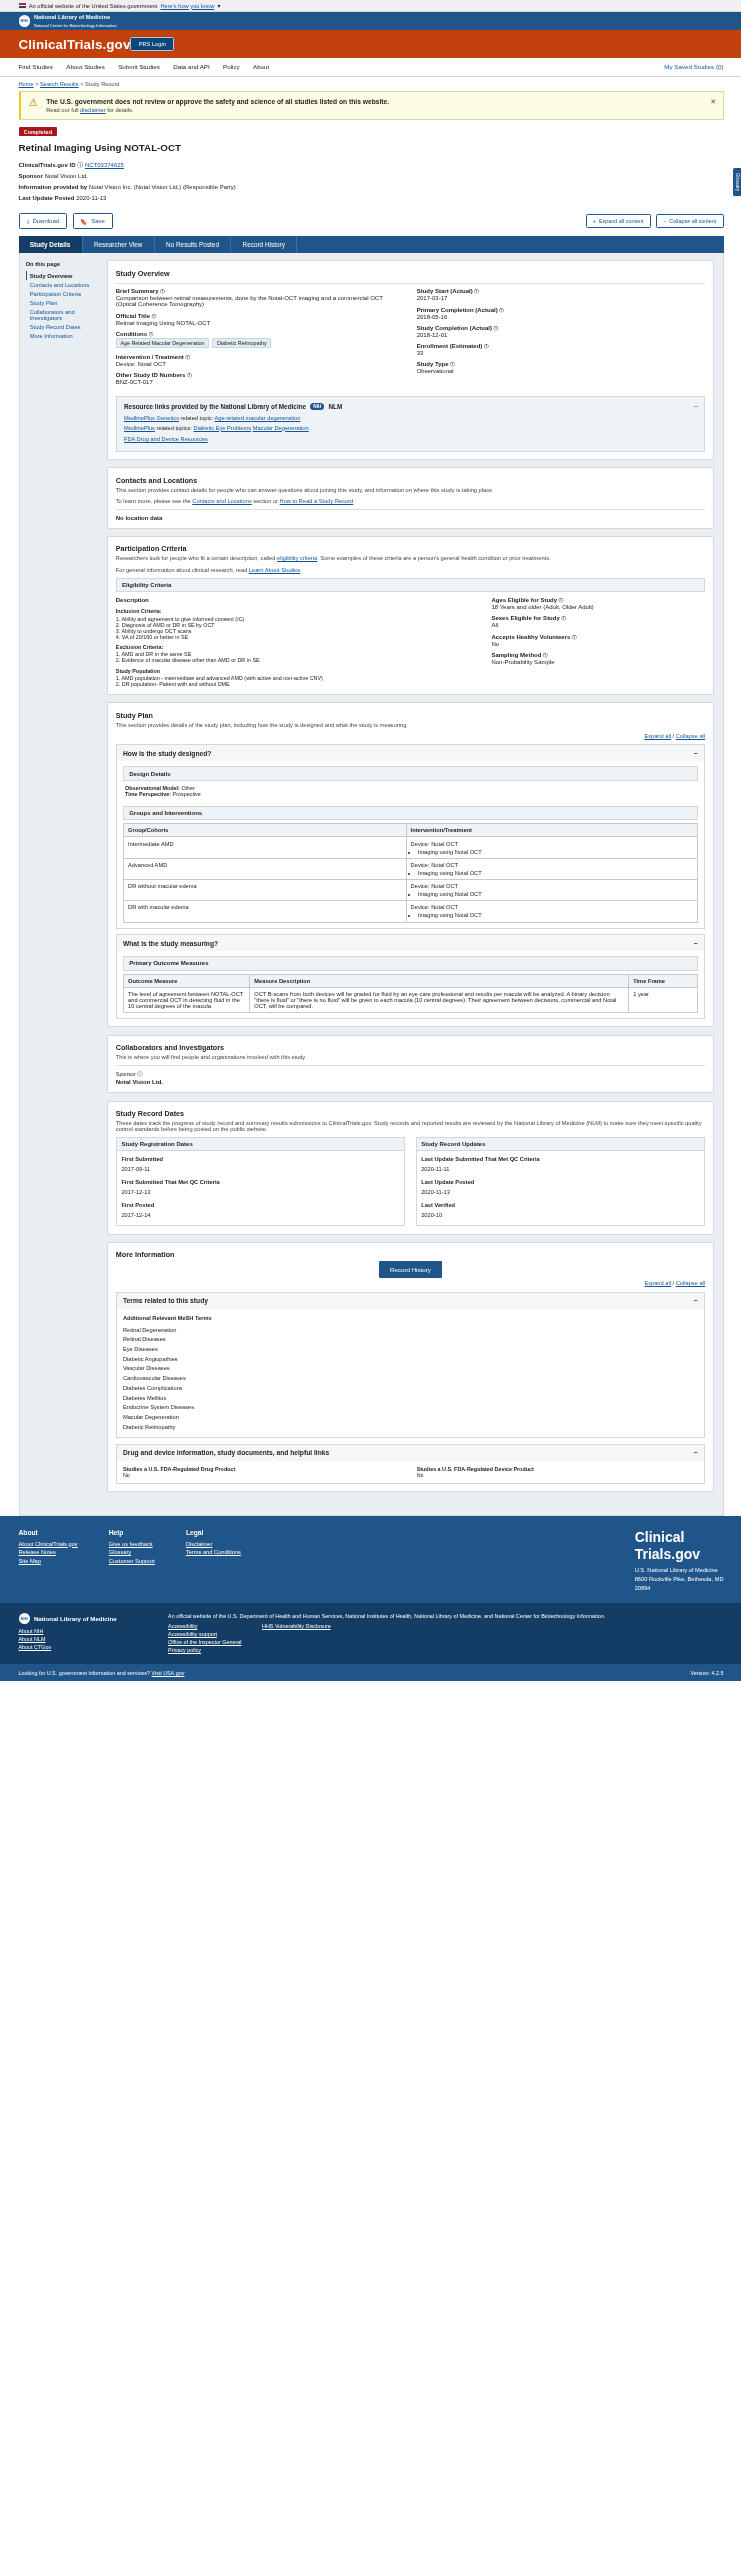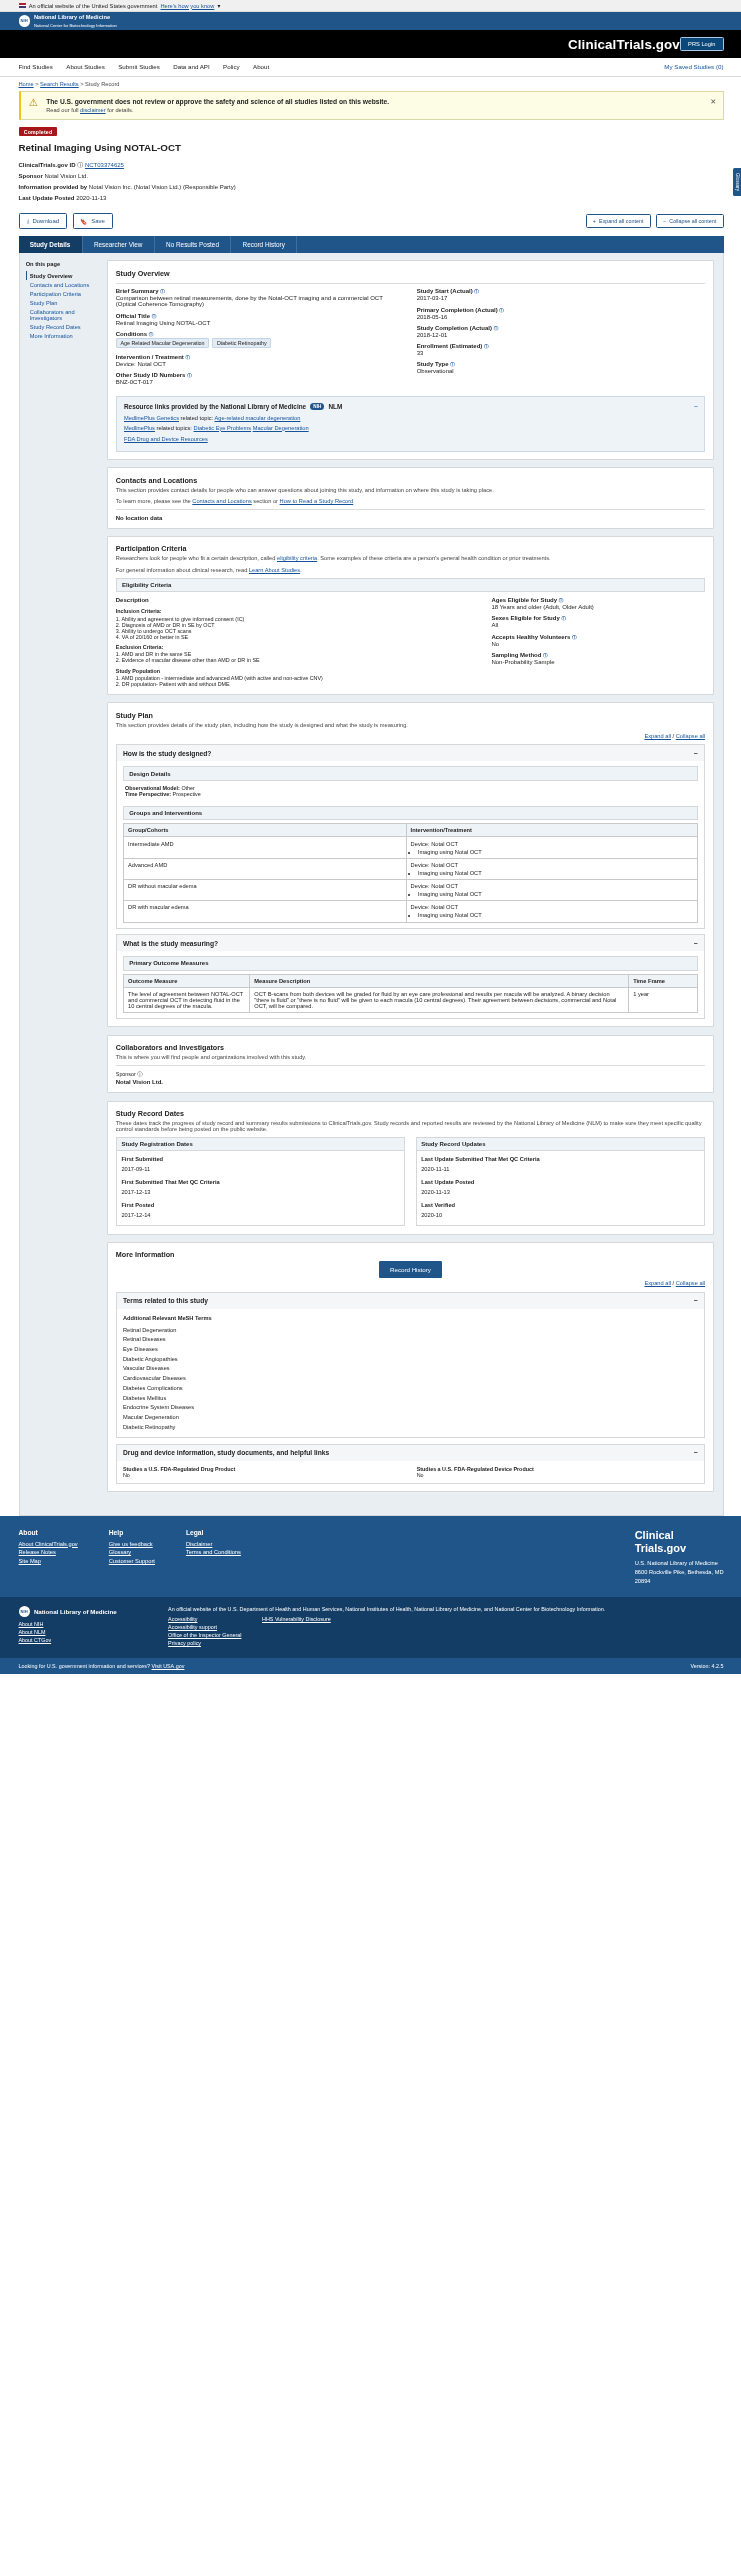--- a/index.html
+++ b/index.html
@@ -37,26 +37,26 @@
     color:#1b1b1b;
     font-size:5.7px;
     padding:2.6px 18.5px;
     display:flex;
     align-items:center;
     gap:3.1px;
     border-bottom:0.5px solid #dcdcdc;
   }
   .flag { width:7.2px;height:5.2px;background:linear-gradient(#b22234 33%,#fff 33%,#fff 66%,#3c3b6e 66%); display:inline-block;}
   .site-header {
-    background:#000000;
+    background:#c2410c;
     color:#fff;
     padding:7.2px 18.5px 6.2px 18.5px;
     display:flex;
     align-items:center;
-    justify-content:flex-end;
+    justify-content:flex-start;
   }
   .site-title { font-size:13.4px; font-weight:bold; letter-spacing:0.1px;}
   .prs-login {
     background:#0b4778;
     border:0.5px solid #a9c6e3;
     color:#fff;
     font-size:5.7px;
     padding:3.1px 7.2px;
     border-radius:1.5px;
   }
@@ -159,21 +159,21 @@
   .center-btn { text-align:center; margin:7.2px 0; }
   .btn-primary { background:#20558a; color:#fff; border:0.5px solid #20558a; font-size:6.2px; padding:4.1px 10.3px; border-radius:1.5px;}
   .terms-list { font-size:5.7px; line-height:1.7; padding-left:1px;}
   .terms-list .tl-head { font-weight:bold; margin-bottom:2.1px;}
   .footer {
     background:#20558a; color:#fff; padding:13.4px 18.5px 10.3px 18.5px; display:flex; gap:31px; font-size:6px;
   }
   .footer h3 { font-size:6.7px; margin:0 0 4.1px 0;}
   .footer a { color:#fff; text-decoration:underline; display:block; margin-bottom:2.6px; font-size:5.7px;}
   .footer .addr { font-size:5.7px; line-height:1.6;}
-  .footer .brandbig { font-size:11px; font-weight:bold; line-height:1.15; margin-bottom:4.1px;}
+  .footer .brandbig { font-size:14px; font-weight:bold; line-height:1.15; margin-bottom:4.1px;}
   .footer2 {
     background:#143d66; color:#fff; padding:9.3px 18.5px; font-size:5.4px; display:flex; gap:20.6px;
   }
   .footer2 a { color:#fff; text-decoration:underline; display:block; margin-bottom:2.1px;}
   .footer3 { background:#20558a; color:#fff; padding:5.2px 18.5px; font-size:5.4px; display:flex; justify-content:space-between;}
   .glossary-tab {
     position:absolute; right:0; top:77px; background:#20558a; color:#fff; font-size:4.6px;
     writing-mode:vertical-rl; padding:5.2px 2.1px; border-radius:1.5px 0 0 1.5px;
   }
   .rel { position:relative; }

